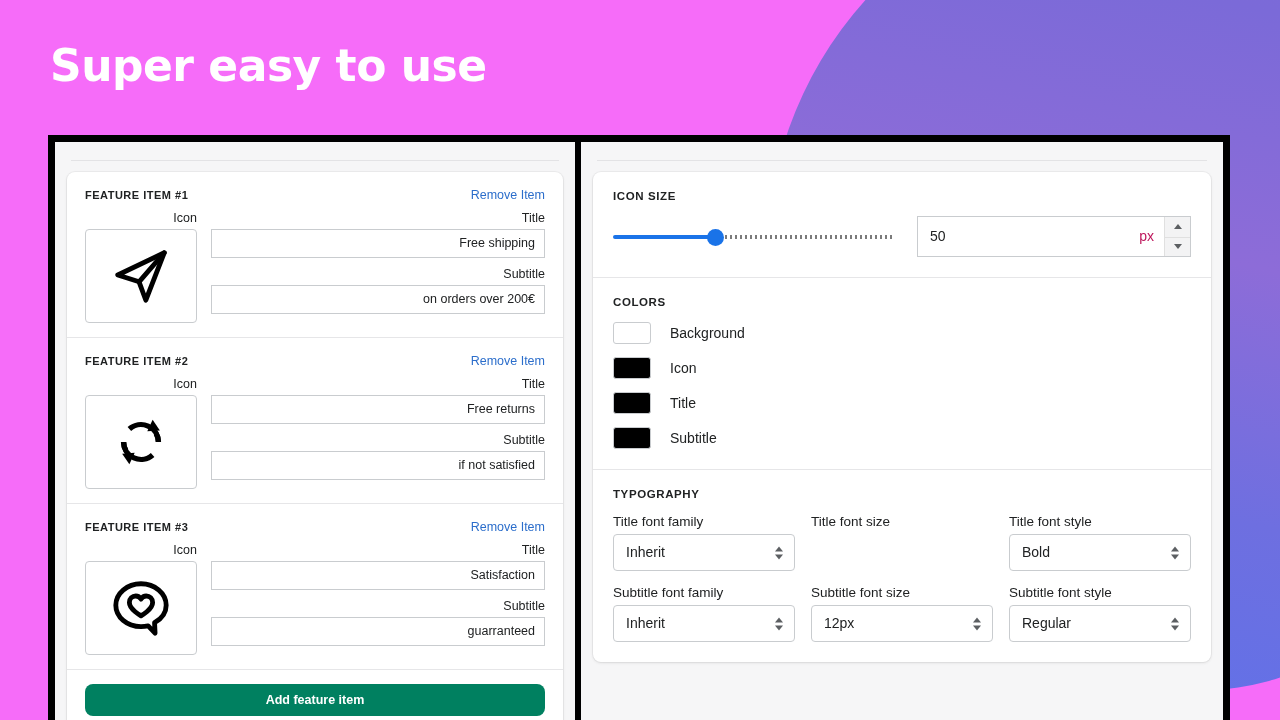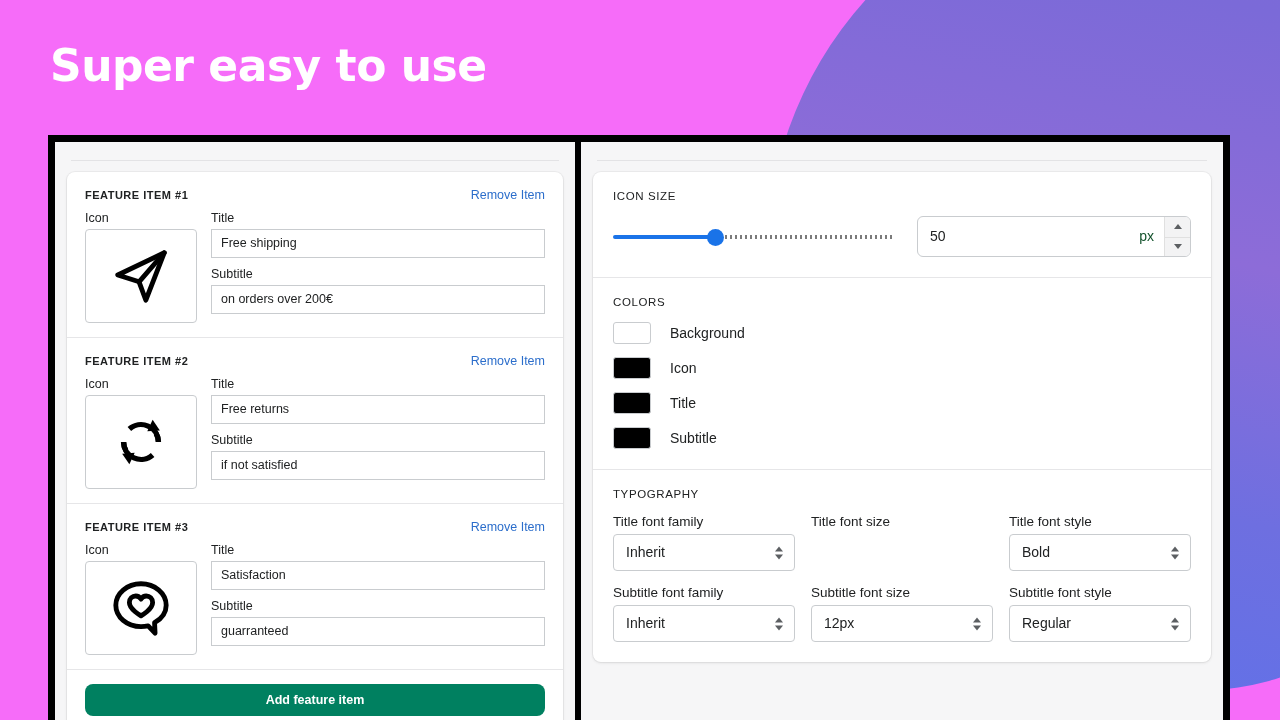--- a/index.html
+++ b/index.html
@@ -76,20 +76,21 @@
     background: #fff;
     border-radius: 8px;
     box-shadow: 0 0 0 1px rgba(63,63,68,0.05), 0 1px 3px rgba(63,63,68,0.12);
     margin-top: 11px;
   }
 
   
   .feature-row {
     padding: 16px 18px 14px 18px;
     border-bottom: 1px solid #e6e6e8;
+    text-align: right;
   }
   .feature-head {
     display:flex; align-items:center; justify-content:space-between;
     margin-bottom: 9px;
   }
   .feature-label {
     font-size: 11px; font-weight: 700; letter-spacing: 0.5px;
     color: #202223; text-transform: uppercase;
   }
   .remove-link {
@@ -140,21 +141,21 @@
     font-family: "Liberation Sans", sans-serif;
   }
 
   
   .section {
     padding: 18px 20px 20px 20px;
     border-bottom: 1px solid #e6e6e8;
   }
   .section:last-child { border-bottom: none; }
   .section-title {
-    font-size: 11.5px; font-weight: 400; letter-spacing: 0.6px;
+    font-size: 11.5px; font-weight: 700; letter-spacing: 0.6px;
     color: #202223; text-transform: uppercase;
     margin-bottom: 14px;
   }
 
   .size-row { display:flex; align-items:center; gap: 22px; }
   .slider-wrap { flex: 1 1 auto; position: relative; height: 18px; }
   .slider-track-fill {
     position:absolute; left:0; top:7px; height:4px; width: 100px;
     background:#1a73e8; border-radius: 2px;
   }
@@ -164,31 +165,31 @@
     background-size: 5px 4px;
   }
   .slider-thumb {
     position:absolute; left: 92px; top: 1px;
     width: 17px; height:17px; border-radius: 50%;
     background:#1a73e8;
     cursor: pointer;
   }
   .numfield {
     width: 274px; height: 41px;
-    border: 1px solid #c9cccf; border-radius: 6px;
+    border: 1px solid #c9cccf; border-radius: 0;
     background:#fff;
     display:flex; align-items:stretch;
     overflow:hidden;
   }
   .numfield .val {
     flex: 1 1 auto; padding-left: 12px;
     font-size: 14px; color:#202223; line-height: 39px;
   }
   .numfield .unit {
-    font-size: 14px; color:#14532d; line-height: 39px; padding-right: 10px;
+    font-size: 14px; color:#be185d; line-height: 39px; padding-right: 10px;
   }
   .spinner {
     width: 26px; flex: 0 0 26px;
     display:flex; flex-direction:column;
     border-left: 1px solid #e0e0e0;
   }
   .spin-btn {
     flex:1 1 50%;
     background:#f3f3f4;
     display:flex; align-items:center; justify-content:center;

